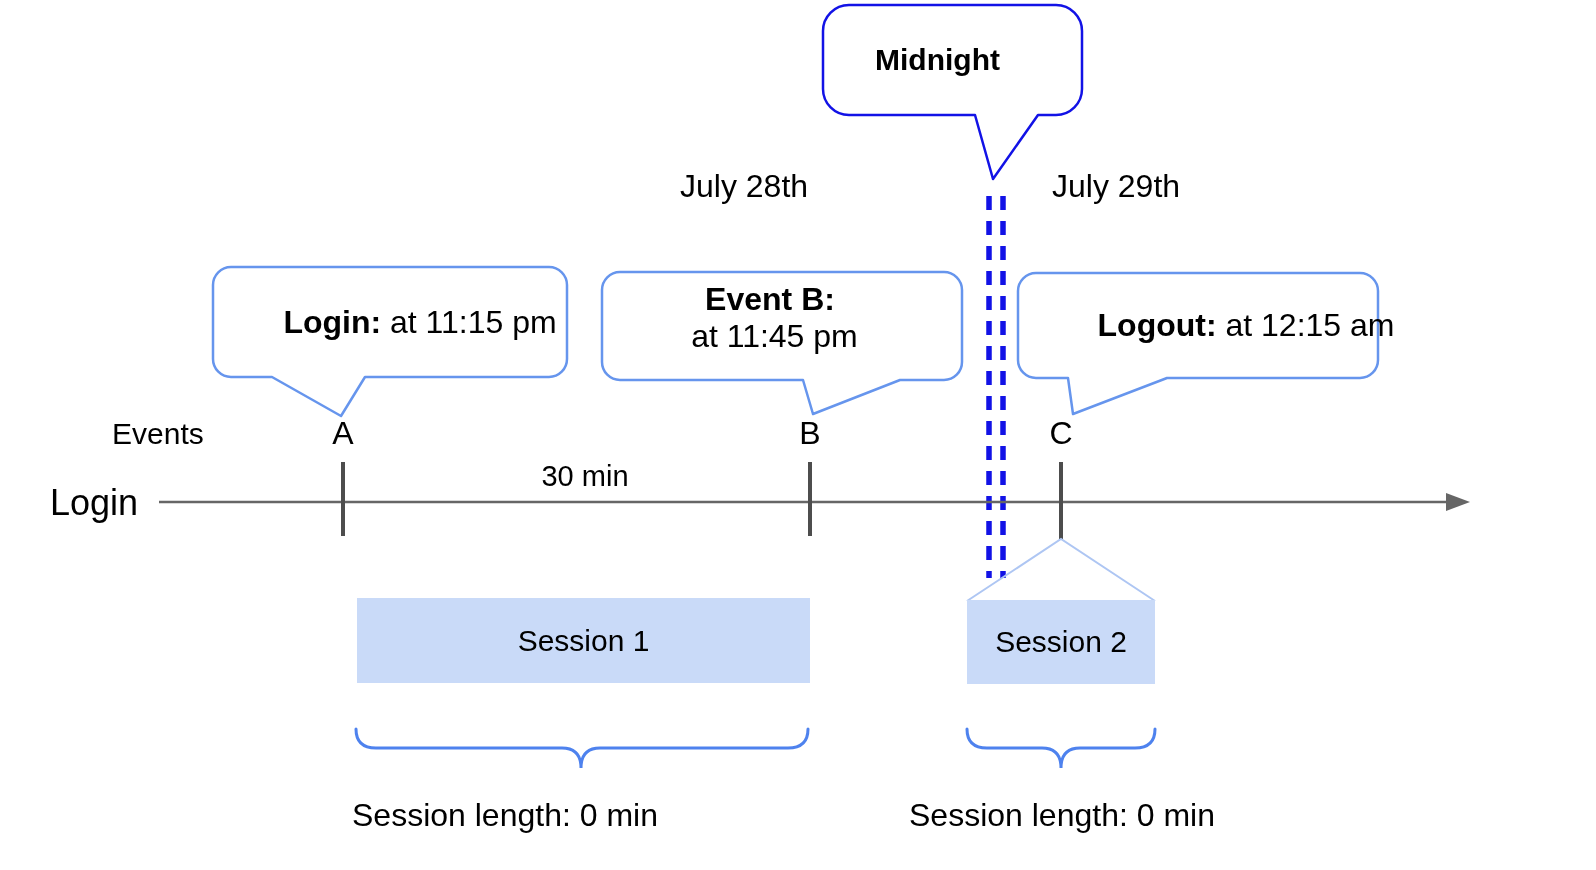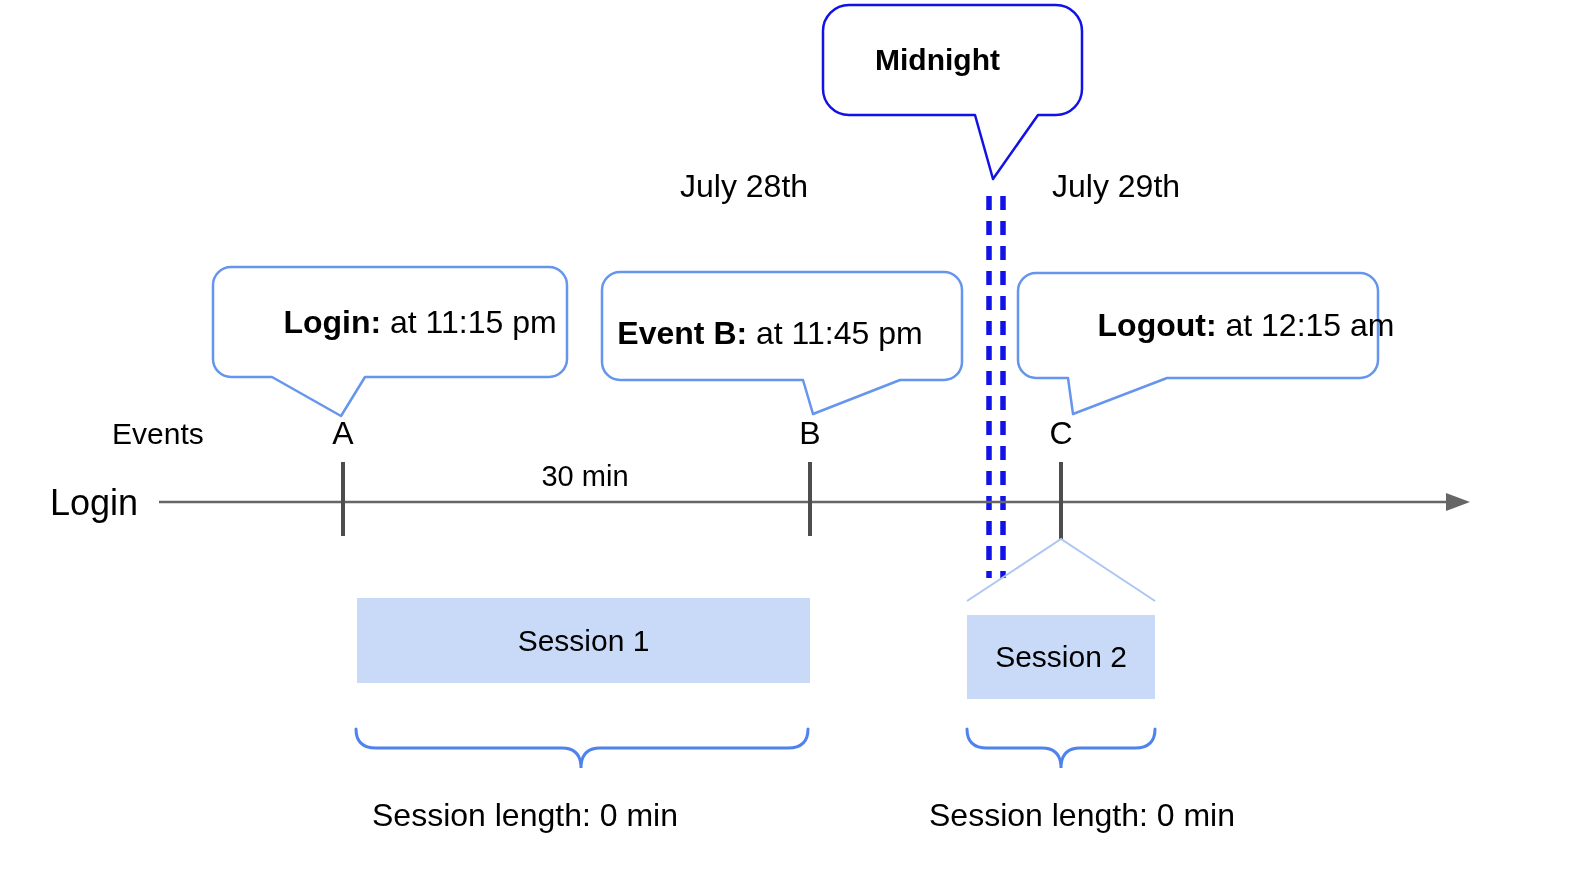--- a/index.html
+++ b/index.html
@@ -21,21 +21,21 @@
   .bubble-text span{white-space:pre;}
   .bubble-text .b{font-weight:bold;}
   .midnight-text{
     position:absolute;display:flex;align-items:center;
     font-size:30px;font-weight:bold;padding-left:25px;box-sizing:border-box;
   }
   .session-box{
     position:absolute;display:flex;align-items:center;justify-content:center;
     background:#c9daf8;font-size:30px;
   }
-  .length-lbl{font-size:32px;width:320px;text-align:center;margin-left:20px;}
+  .length-lbl{font-size:32px;width:320px;text-align:center;}
 </style>
 </head>
 <body>
 
 <div class="canvas">
 
   <svg width="1596" height="870" viewBox="0 0 1596 870">
 
     <line x1="989" y1="196" x2="989" y2="578" stroke="#1212e6" stroke-width="5.5" stroke-dasharray="14 11"></line>
     <line x1="1003" y1="196" x2="1003" y2="578" stroke="#1212e6" stroke-width="5.5" stroke-dasharray="14 11"></line>
@@ -64,40 +64,40 @@
 
   <div class="lbl date-lbl" style="left:680px;top:168px;">July 28th</div>
   <div class="lbl date-lbl" style="left:1052px;top:168px;">July 29th</div>
 
   <div class="midnight-text" style="left:850px;top:5px;width:227px;height:110px;">Midnight</div>
 
   <div class="bubble-text" style="left:213px;top:267px;width:414px;height:110px;">
     <span class="b">Login:</span>
       <span> at 11:15 pm</span>
   </div>
-  <div class="bubble-text" style="left:602px;top:279px;width:336px;height:108px;">
+  <div class="bubble-text" style="left:602px;top:264px;width:336px;height:108px;flex-direction:column;">
     <span class="b">Event B:</span>
       <span> at 11:45 pm</span>
   </div>
   <div class="bubble-text" style="left:1066px;top:273px;width:360px;height:105px;">
     <span class="b">Logout:</span>
       <span> at 12:15 am</span>
   </div>
 
   <div class="lbl events-lbl" style="left:112px;top:417px;">Events</div>
   <div class="lbl user-lbl" style="left:50px;top:482px;">Login</div>
   <div class="lbl interval-lbl" style="left:485px;top:448px;">30 min</div>
 
   <div class="lbl marker-lbl" style="left:313px;top:415px;">A</div>
   <div class="lbl marker-lbl" style="left:780px;top:415px;">B</div>
   <div class="lbl marker-lbl" style="left:1031px;top:415px;">C</div>
 
   <div class="session-box" style="left:357px;top:598px;width:453px;height:85px;">
     <span>Session 1</span>
   </div>
-  <div class="session-box" style="left:967px;top:600px;width:188px;height:84px;margin-top:15px;">
+  <div class="session-box" style="left:967px;top:600px;width:188px;height:84px;">
     <span>Session 2</span>
   </div>
 
   <div class="lbl length-lbl" style="left:345px;top:797px;">Session length: 0 min</div>
   <div class="lbl length-lbl" style="left:902px;top:797px;">Session length: 0 min</div>
 
 </div>
 
 </body></html>

